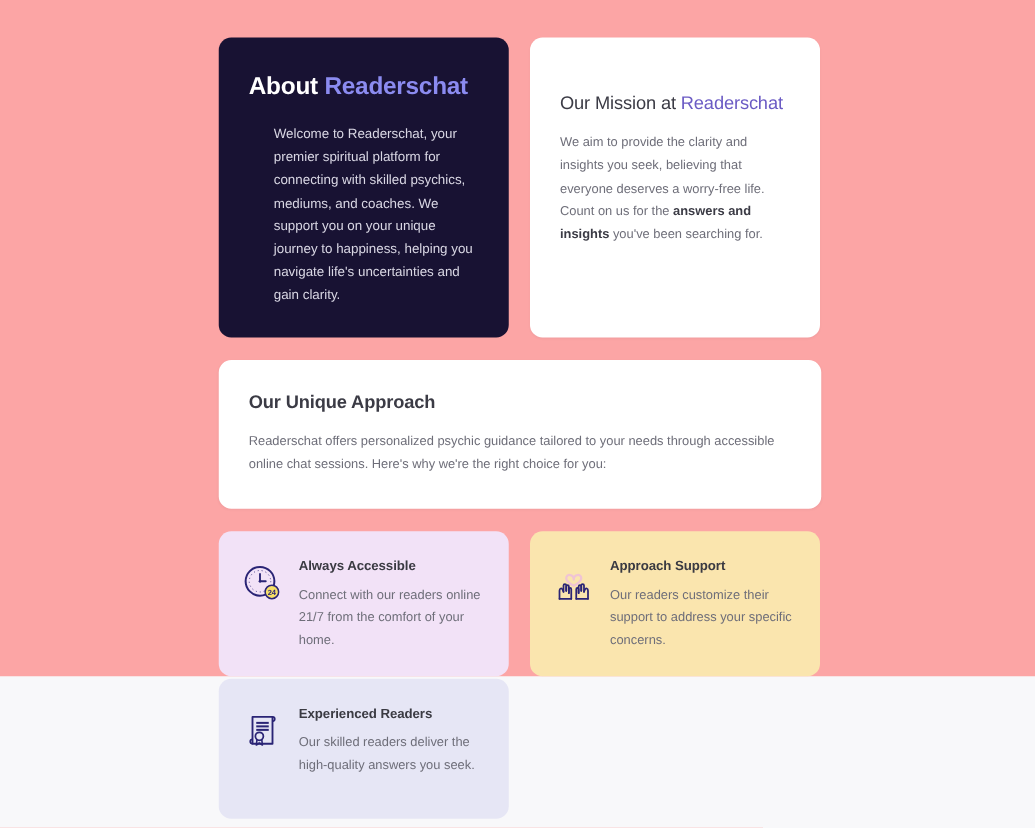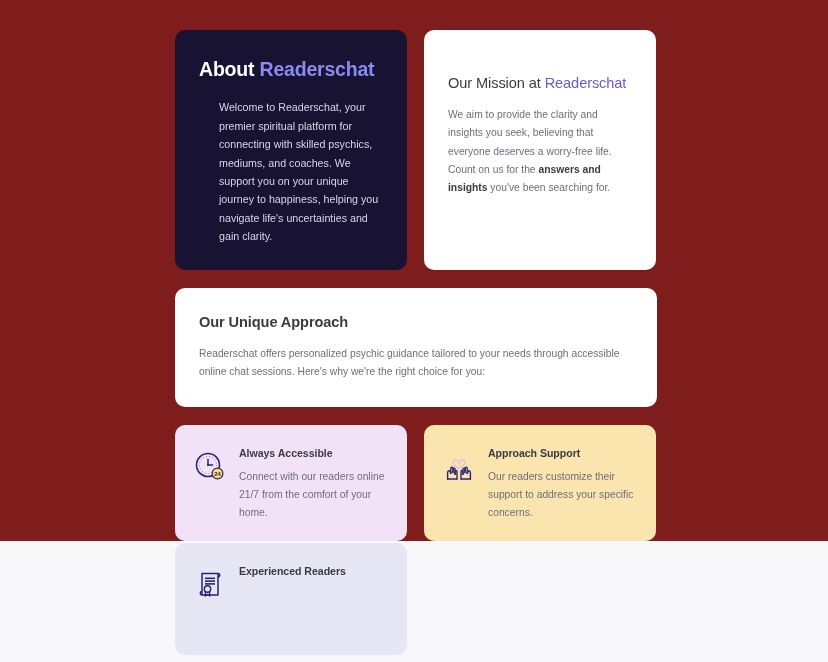--- a/index.html
+++ b/index.html
@@ -9,21 +9,21 @@
     height: 662px;
     background: #f8f8fa;
     font-family: "Liberation Sans", sans-serif;
     overflow: hidden;
   }
 
   .page {
     position: relative;
     width: 828px;
     height: 541px;
-    background: #7f1d1d;
+    background: #fca5a5;
   }
 
   .container {
     position: absolute;
     left: 175px;
     top: 30px;
     width: 482px;
   }
 
   
@@ -233,18 +233,19 @@
             <path d="M25 5.5 C27.4 5.5 27.4 9 25 9 M9 27 C6.6 27 6.6 23.5 9 23.5" fill="none" stroke="#2a2475" stroke-width="1.4"></path>
             <rect x="12" y="9.5" width="10" height="1.6" fill="#2a2475"></rect>
             <rect x="12" y="12.3" width="10" height="1.6" fill="#2a2475"></rect>
             <rect x="12" y="15.1" width="10" height="1.6" fill="#2a2475"></rect>
             <circle cx="14.5" cy="21" r="3.2" fill="none" stroke="#2a2475" stroke-width="1.4"></circle>
             <path d="M12.6 23.4 L12.1 28 L14.5 26.4 L16.9 28 L16.4 23.4" fill="none" stroke="#2a2475" stroke-width="1.3" stroke-linejoin="round"></path>
           </svg>
         </div>
         <div class="feature-text">
           <div class="feature-title">Experienced Readers</div>
+          <div class="feature-desc">Our skilled readers deliver the high-quality answers you seek.</div>
         </div>
       </div>
 
     </div>
   </div>
 </div>
 
 </body></html>

